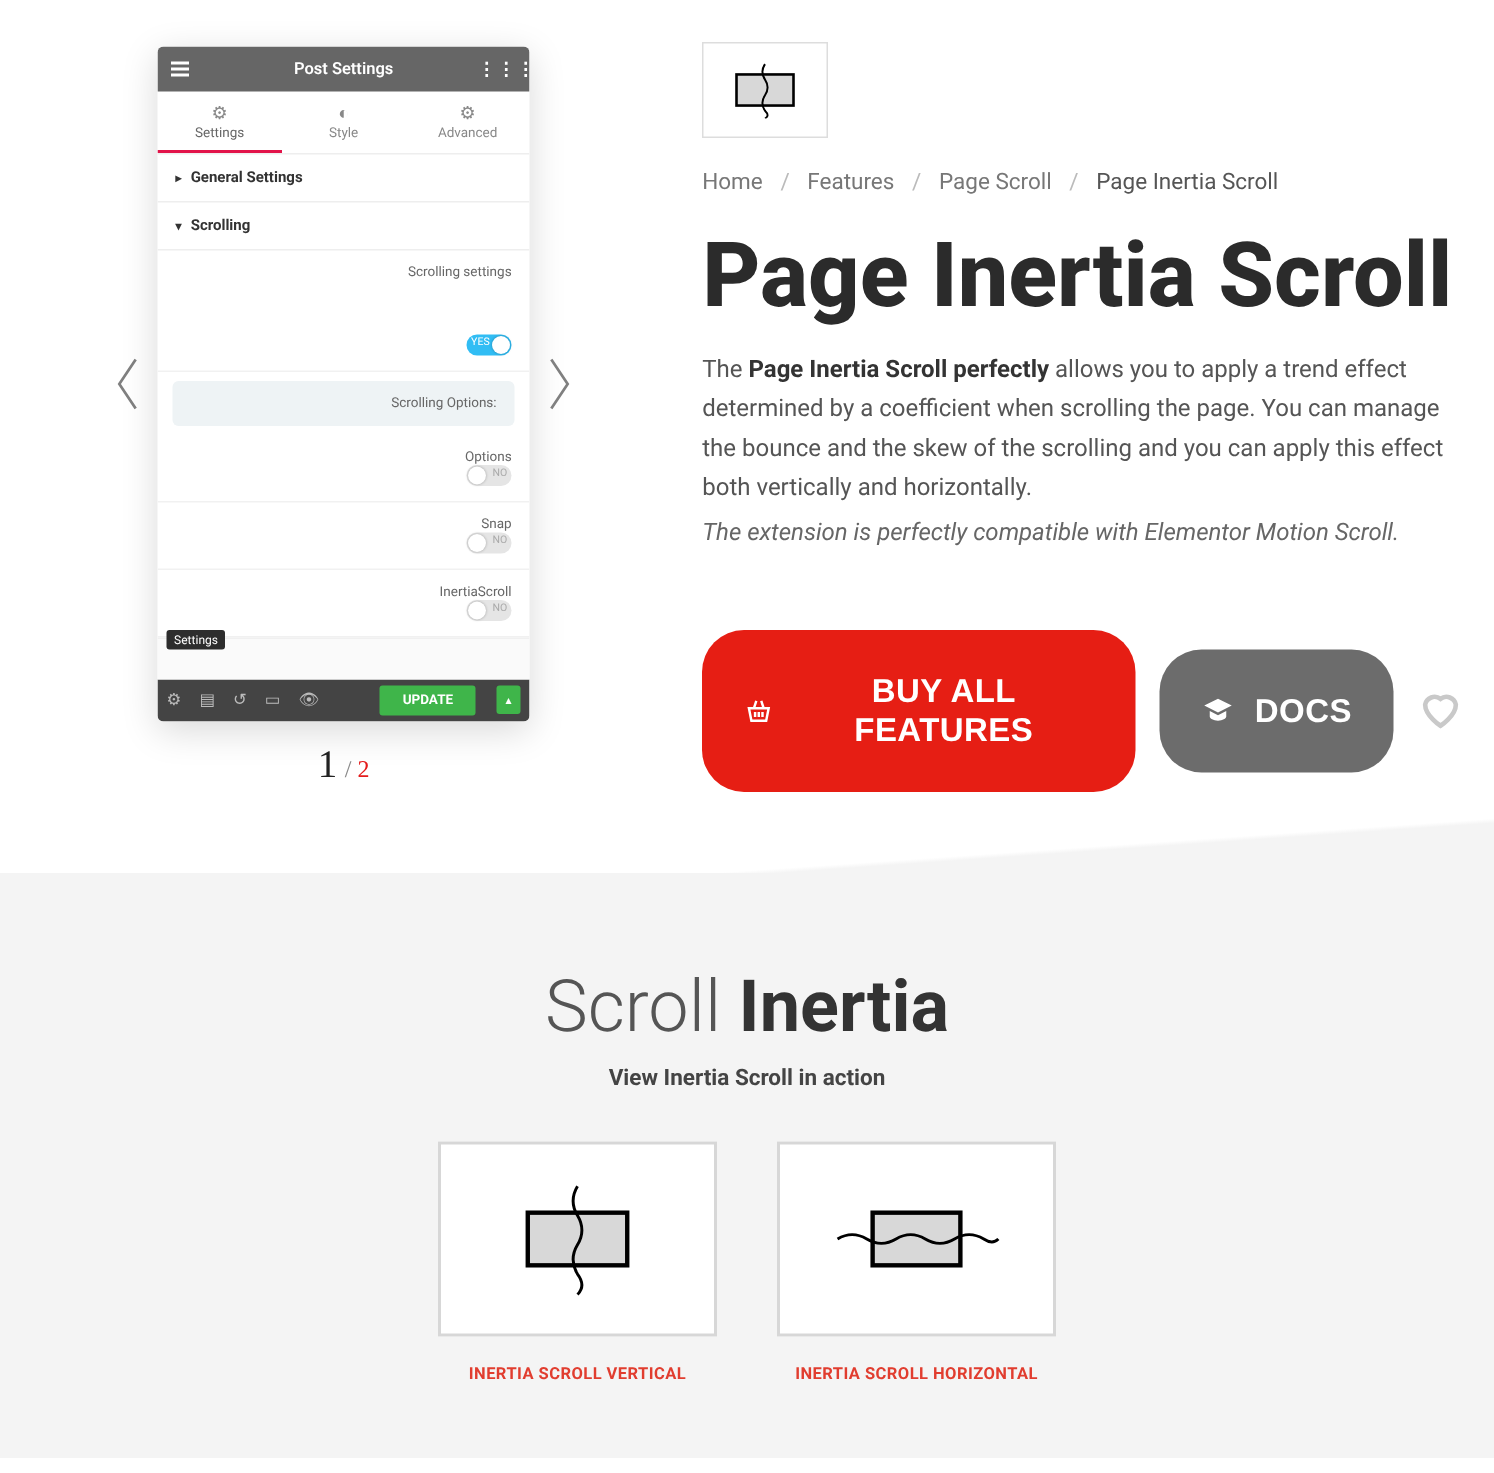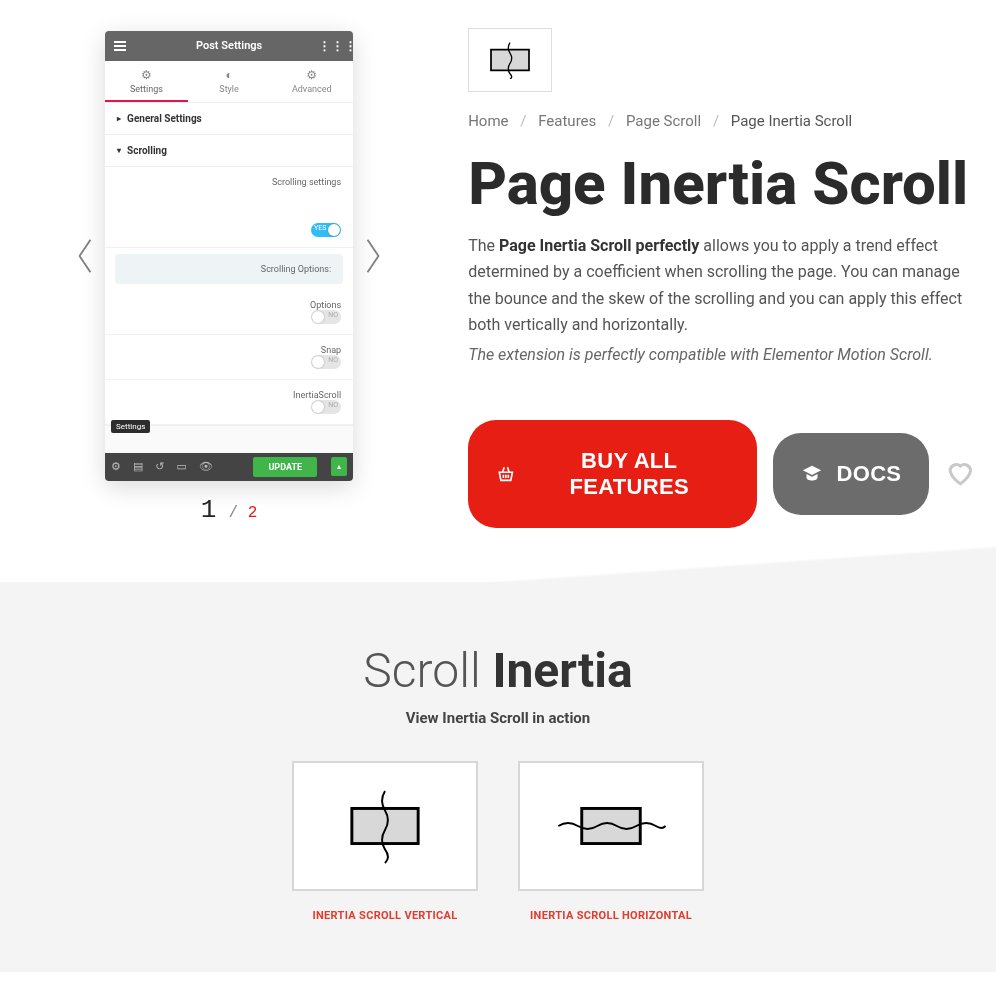--- a/index.html
+++ b/index.html
@@ -33,21 +33,21 @@
   .toggle.no { background:#e5e5e5; }
   .toggle.no .lbl { position:absolute; right:3px; top:1px; font-size:7px; color:#aaa; }
   .toggle.yes { background:#31bdf4;margin-top:36px; }
   .toggle.yes .lbl { position:absolute; left:3px; top:1px; font-size:7px; color:#fff; }
   .panel-spacer { height:28px; background:#fafafa; border-top:1px solid #f0f0f0; position:relative; }
   .settings-chip { position:absolute; top:-6px; left:6px; background:#2d2d2d; color:#fff; font-size:8px; padding:2px 5px; border-radius:2px; }
   .panel-bottom { background:#444; height:28px; display:flex; align-items:center; padding:0 6px; gap:12px; }
   .pb-ico { color:#bbb; font-size:11px; }
   .update-btn { margin-left:auto; background:#3fb54a; color:#fff; font-size:9px; font-weight:700; padding:5px 15px; border-radius:2px; display:flex; align-items:center; }
   .update-caret { background:#3fb54a; color:#fff; font-size:8px; padding:5px 6px; border-radius:2px; margin-left:2px; }
-  .counter { text-align:center; margin-top:14px; font-size:20px; font-family: Liberation Mono, monospace; }
+  .counter { text-align:center; margin-top:14px; font-size:20px; font-family: Liberation Serif, serif; }
   .counter .cur { font-size:26px; color:#222; }
   .counter .sep { color:#888; font-size:16px; }
   .counter .tot { color:#e41b1b; font-size:16px; }
 
   
   .mini-icon { width:84px; height:64px; border:1px solid #ddd; display:flex; align-items:center; justify-content:center; margin-bottom:20px; }
   .mini-icon svg { width:54px; height:38px; }
   .breadcrumb { font-size:15px; color:#777; margin-bottom:22px; }
   .breadcrumb a { color:#777; text-decoration:none; }
   .breadcrumb .sep { color:#bbb; margin:0 8px; }

